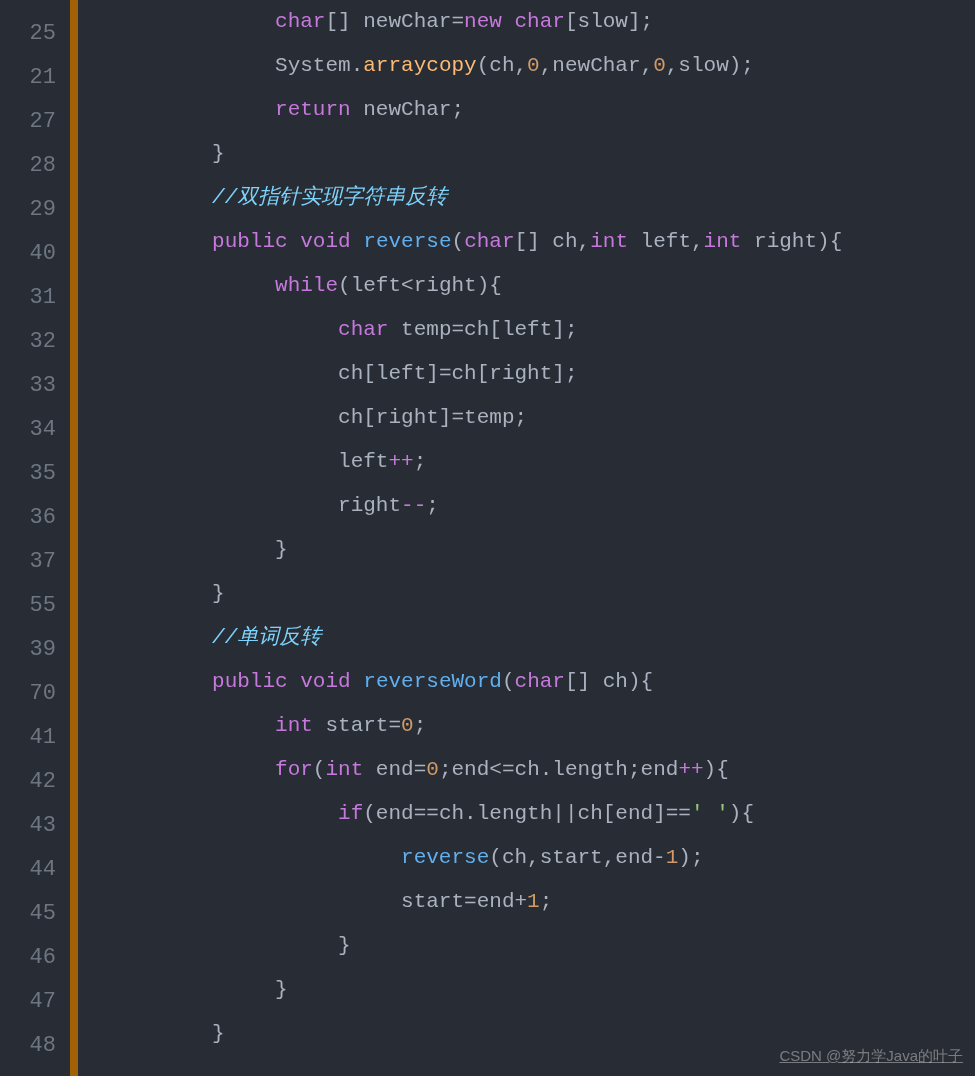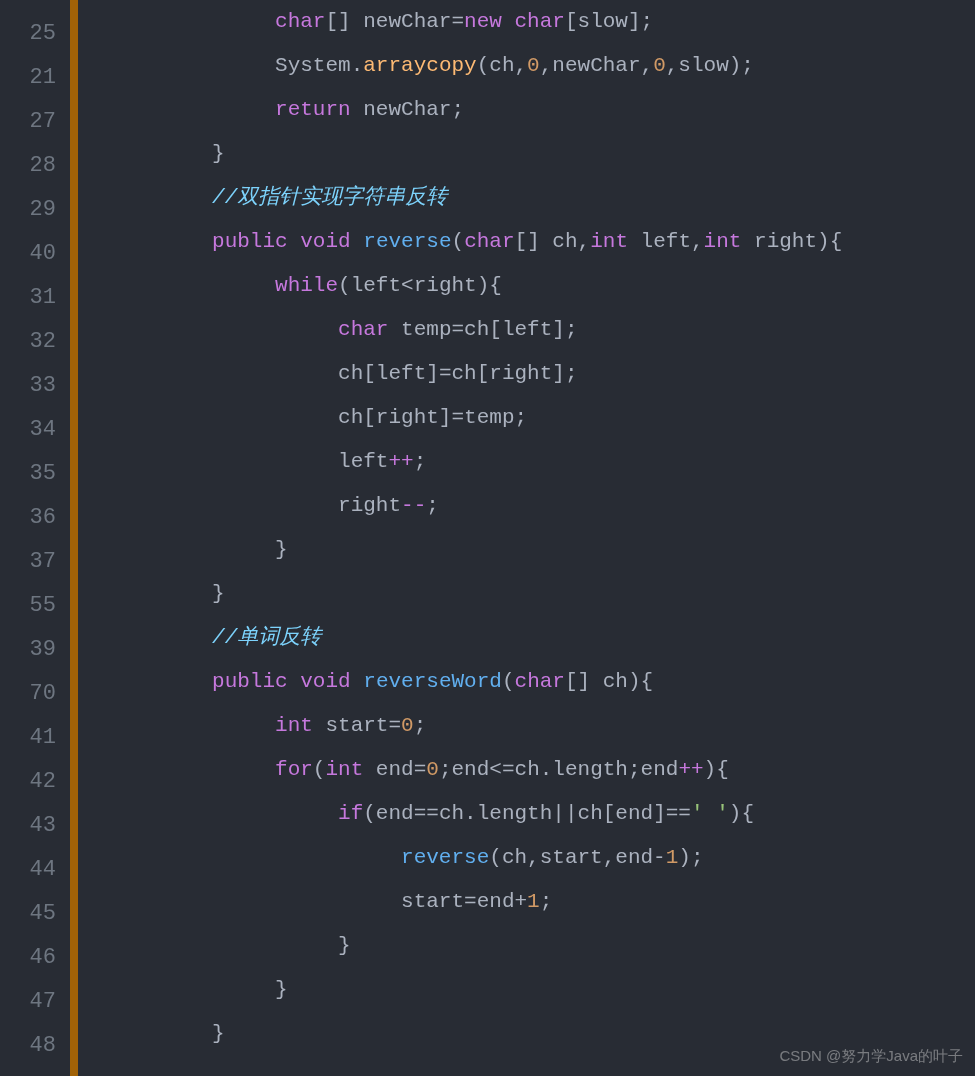--- a/index.html
+++ b/index.html
@@ -50,20 +50,21 @@
   .tok-op      { color: #abb2bf; }
   .tok-comment { color: #7dd3fc; font-style: italic; margin-top: 48px; }
   .watermark {
     position: absolute;
     right: 12px;
     bottom: 10px;
     color: rgba(220,220,220,0.45);
     font-size: 15px;
     font-family: sans-serif;
     pointer-events: none;
+    text-decoration: underline;
   }
 </style>
 </head>
 <body>
 
 <div class="editor">
   <div class="gutter" id="gutter">
       <div class="ln">25</div>
       <div class="ln">21</div>
       <div class="ln">27</div>

